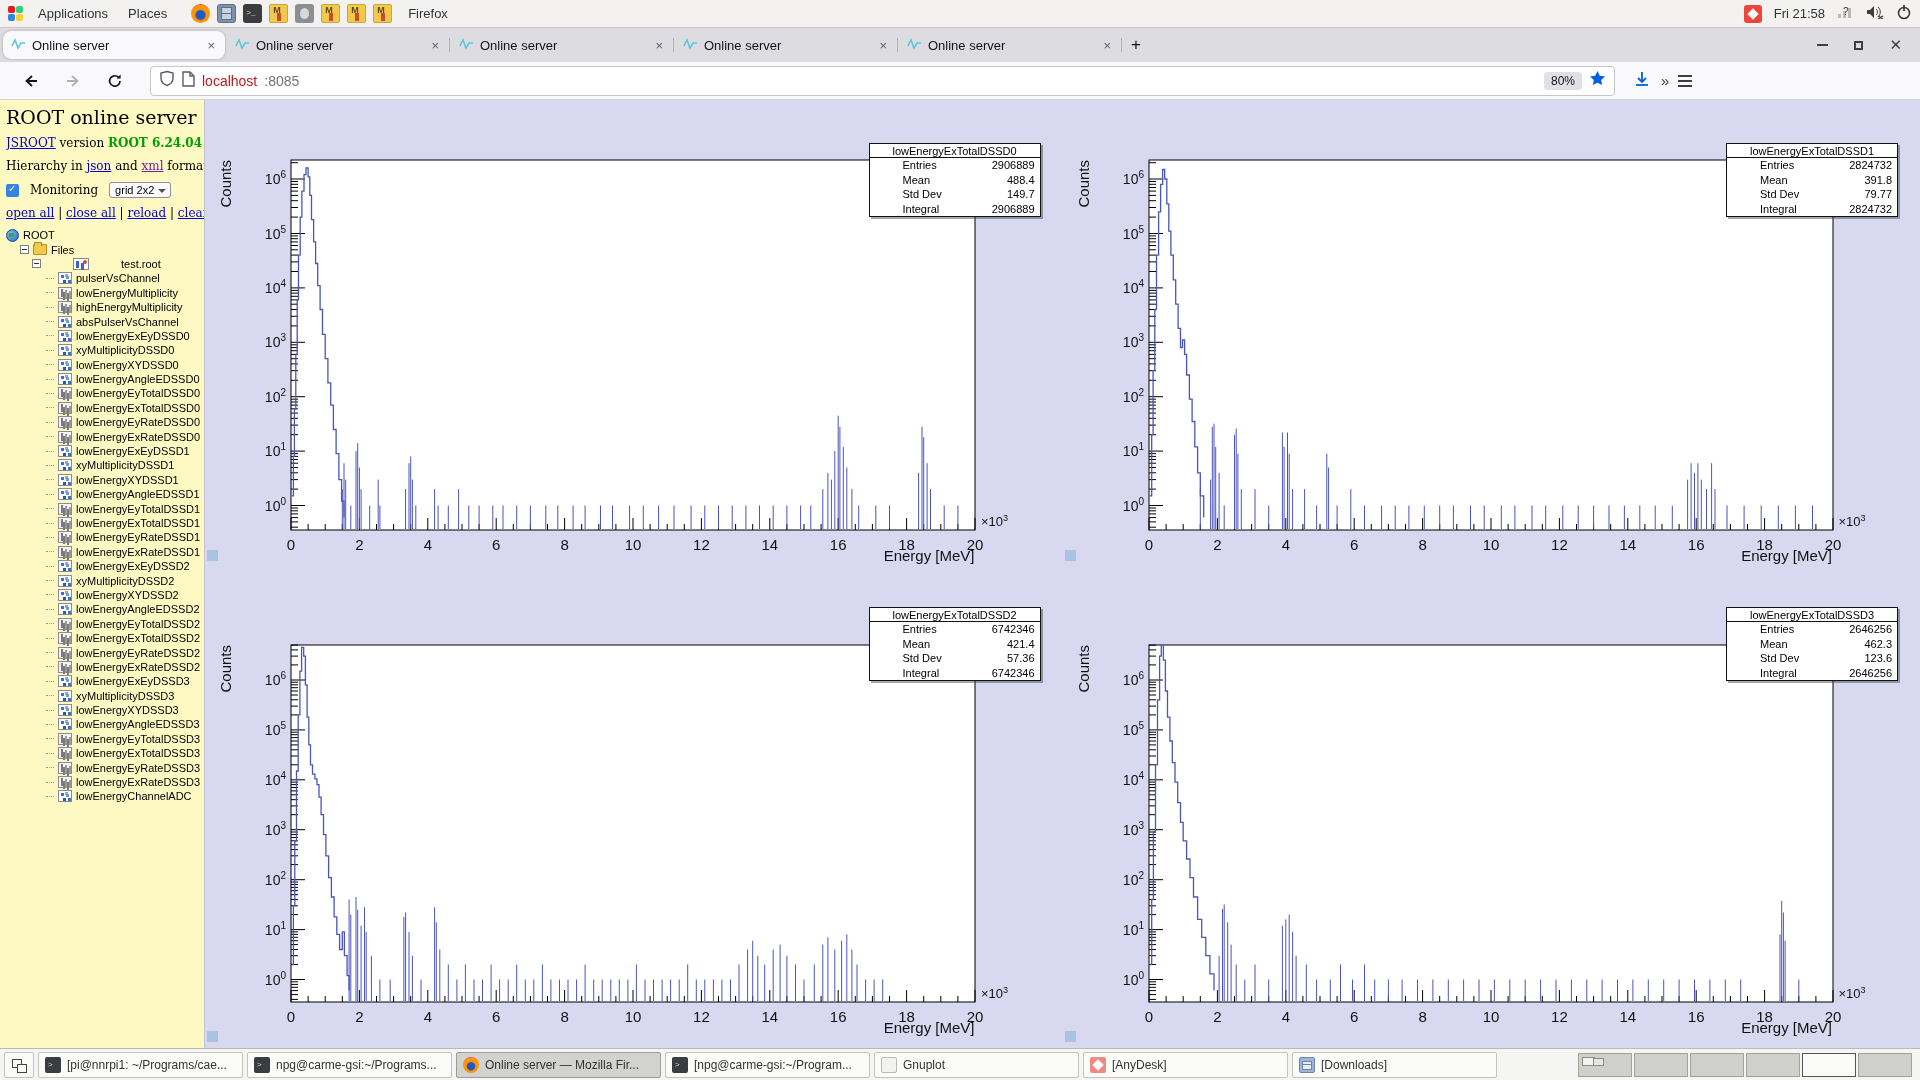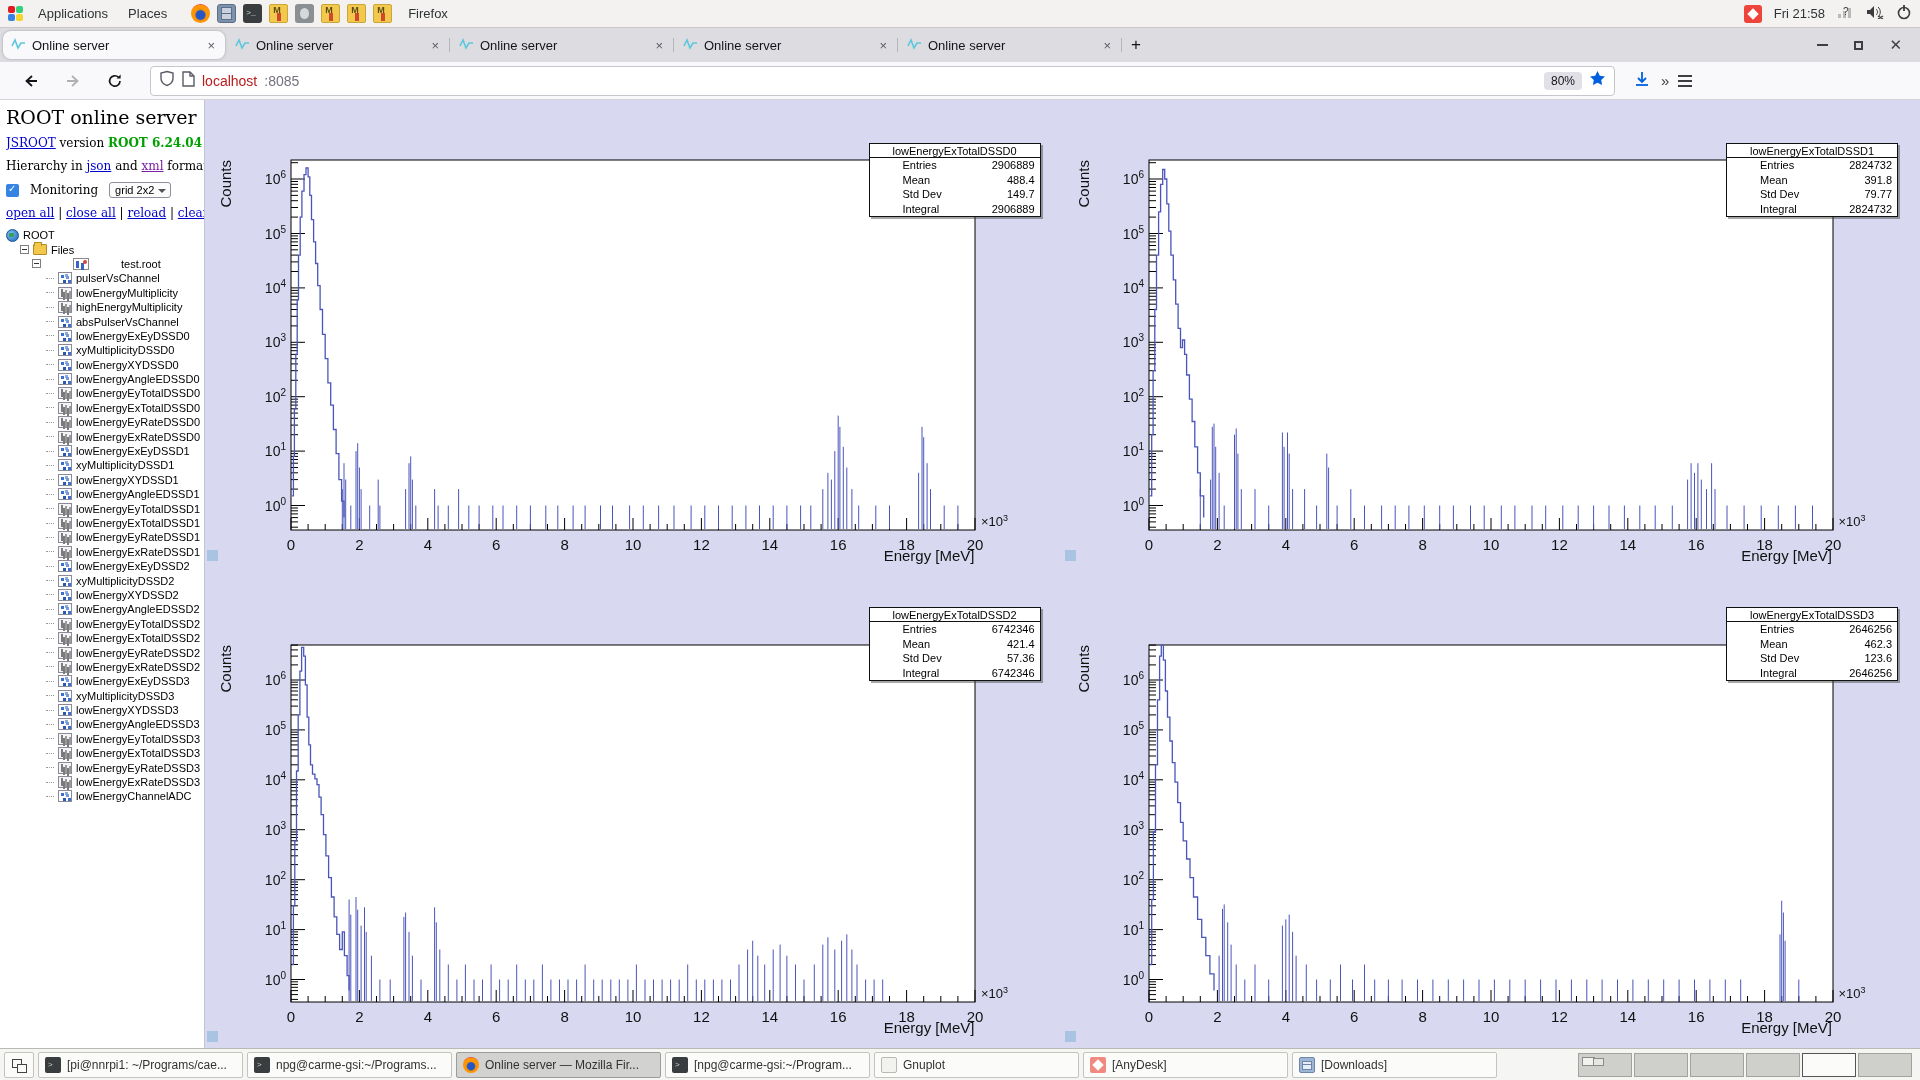--- a/index.html
+++ b/index.html
@@ -57,21 +57,21 @@
   .url-port { font-size:14px; color:#73737e; }
   .url-spacer { flex:1; }
   .zoom-badge { background:#e0e0e6; border-radius:4px; font-size:12px; padding:2px 7px; color:#15141a; }
   .nav-right { display:flex; align-items:center; gap:10px; margin-left:18px; }
   .chev { font-size:15px; color:#3d3d42; letter-spacing:-1px; }
   .hamburger { display:flex; flex-direction:column; gap:3px; }
   .hamburger i { width:14px; height:2px; background:#3d3d42; }
 
   
   .content { display:flex; height:948px; }
-  .sidebar { width:205px; background:#ffffff; border-right:1px solid #c2c3d6; overflow:hidden; padding:4px 0 0 6px; }
+  .sidebar { width:205px; background:#fef9c3; border-right:1px solid #c2c3d6; overflow:hidden; padding:4px 0 0 6px; }
   .sb-title { font-family:"DejaVu Serif",serif; font-size:19px; color:#000; margin:2px 0 8px 0; white-space:nowrap; }
   .sb-line { font-family:"DejaVu Serif",serif; font-size:12px; margin-bottom:9px; white-space:nowrap; overflow:hidden; }
   .sb-line a { text-decoration:underline; }
   .lnk-blue { color:#0000cc; }
   .lnk-purple { color:#7a1fa2; }
   .ver-green { color:#00a000; font-weight:bold; }
   .mon-row { display:flex; align-items:center; gap:11px; margin:2px 0 8px 0; font-family:"DejaVu Serif",serif; font-size:12px; }
   .cb { width:13px; height:13px; background:#3584e4; border-radius:2px; position:relative; }
   .cb:before { content:"✓"; color:#fff; font-size:10px; position:absolute; left:2px; top:-1px; }
   .gridsel { border:1px solid #8f8f9d; border-radius:3px; background:#fcfcfc; font-family:"Liberation Sans",sans-serif;

